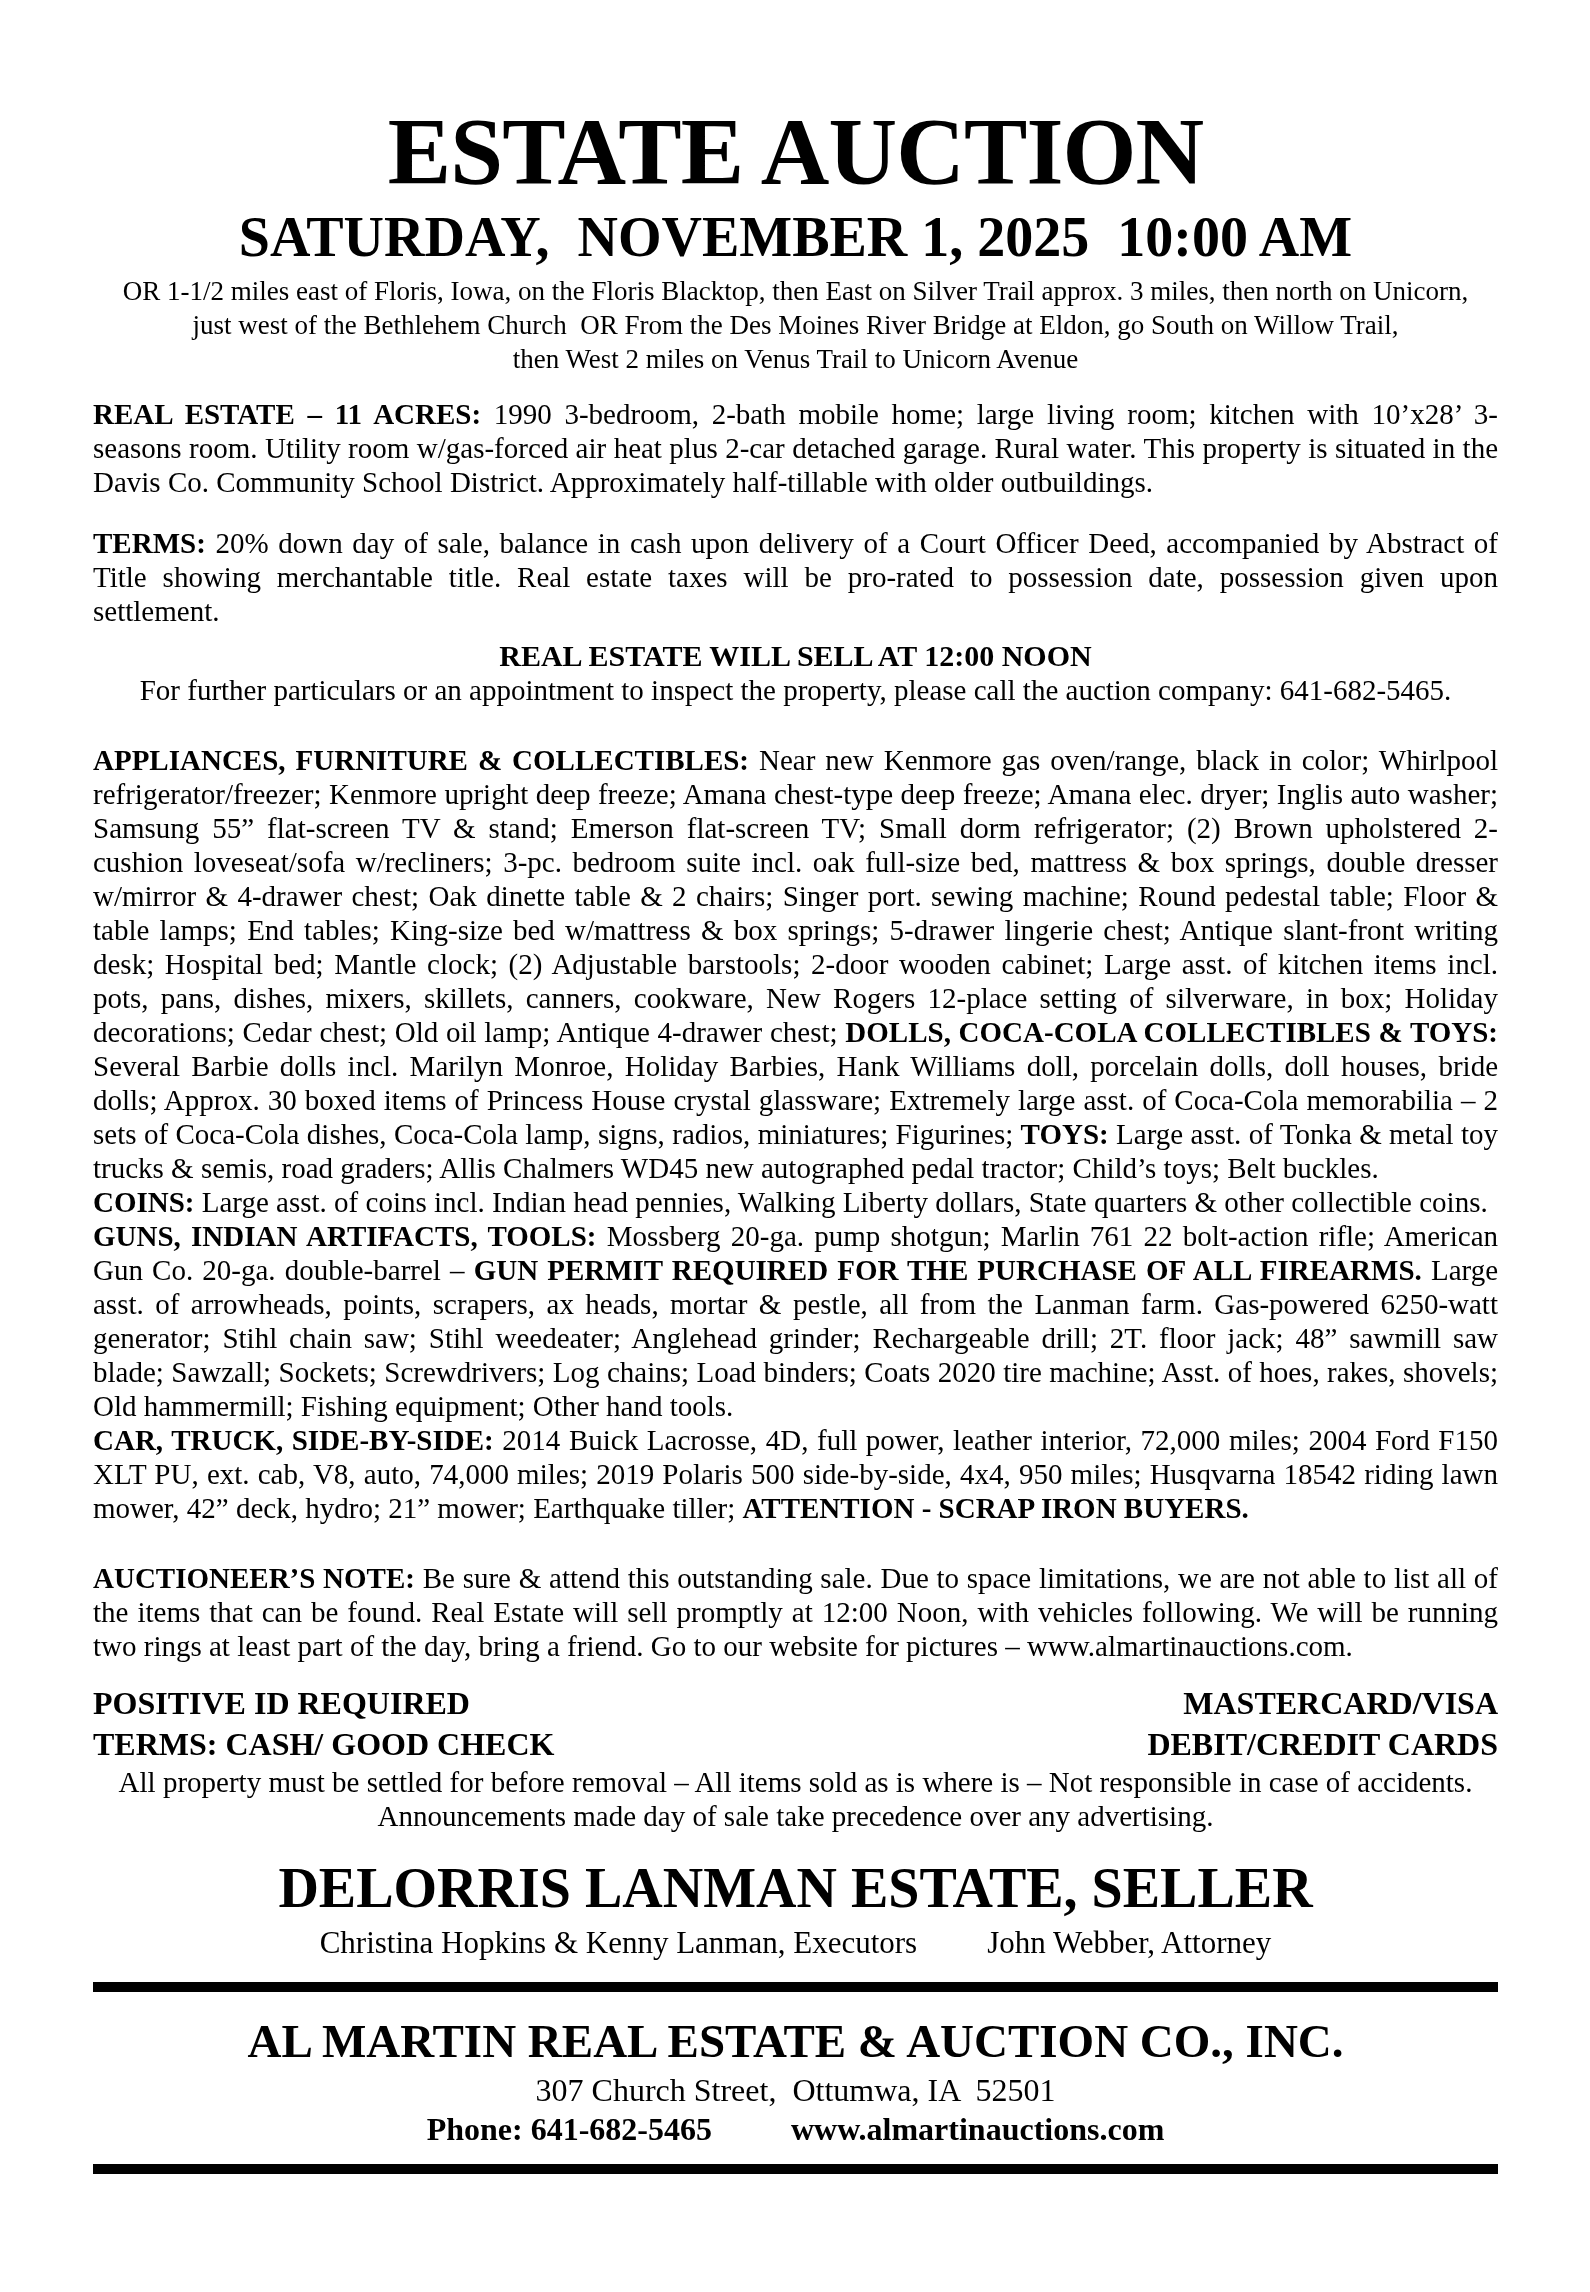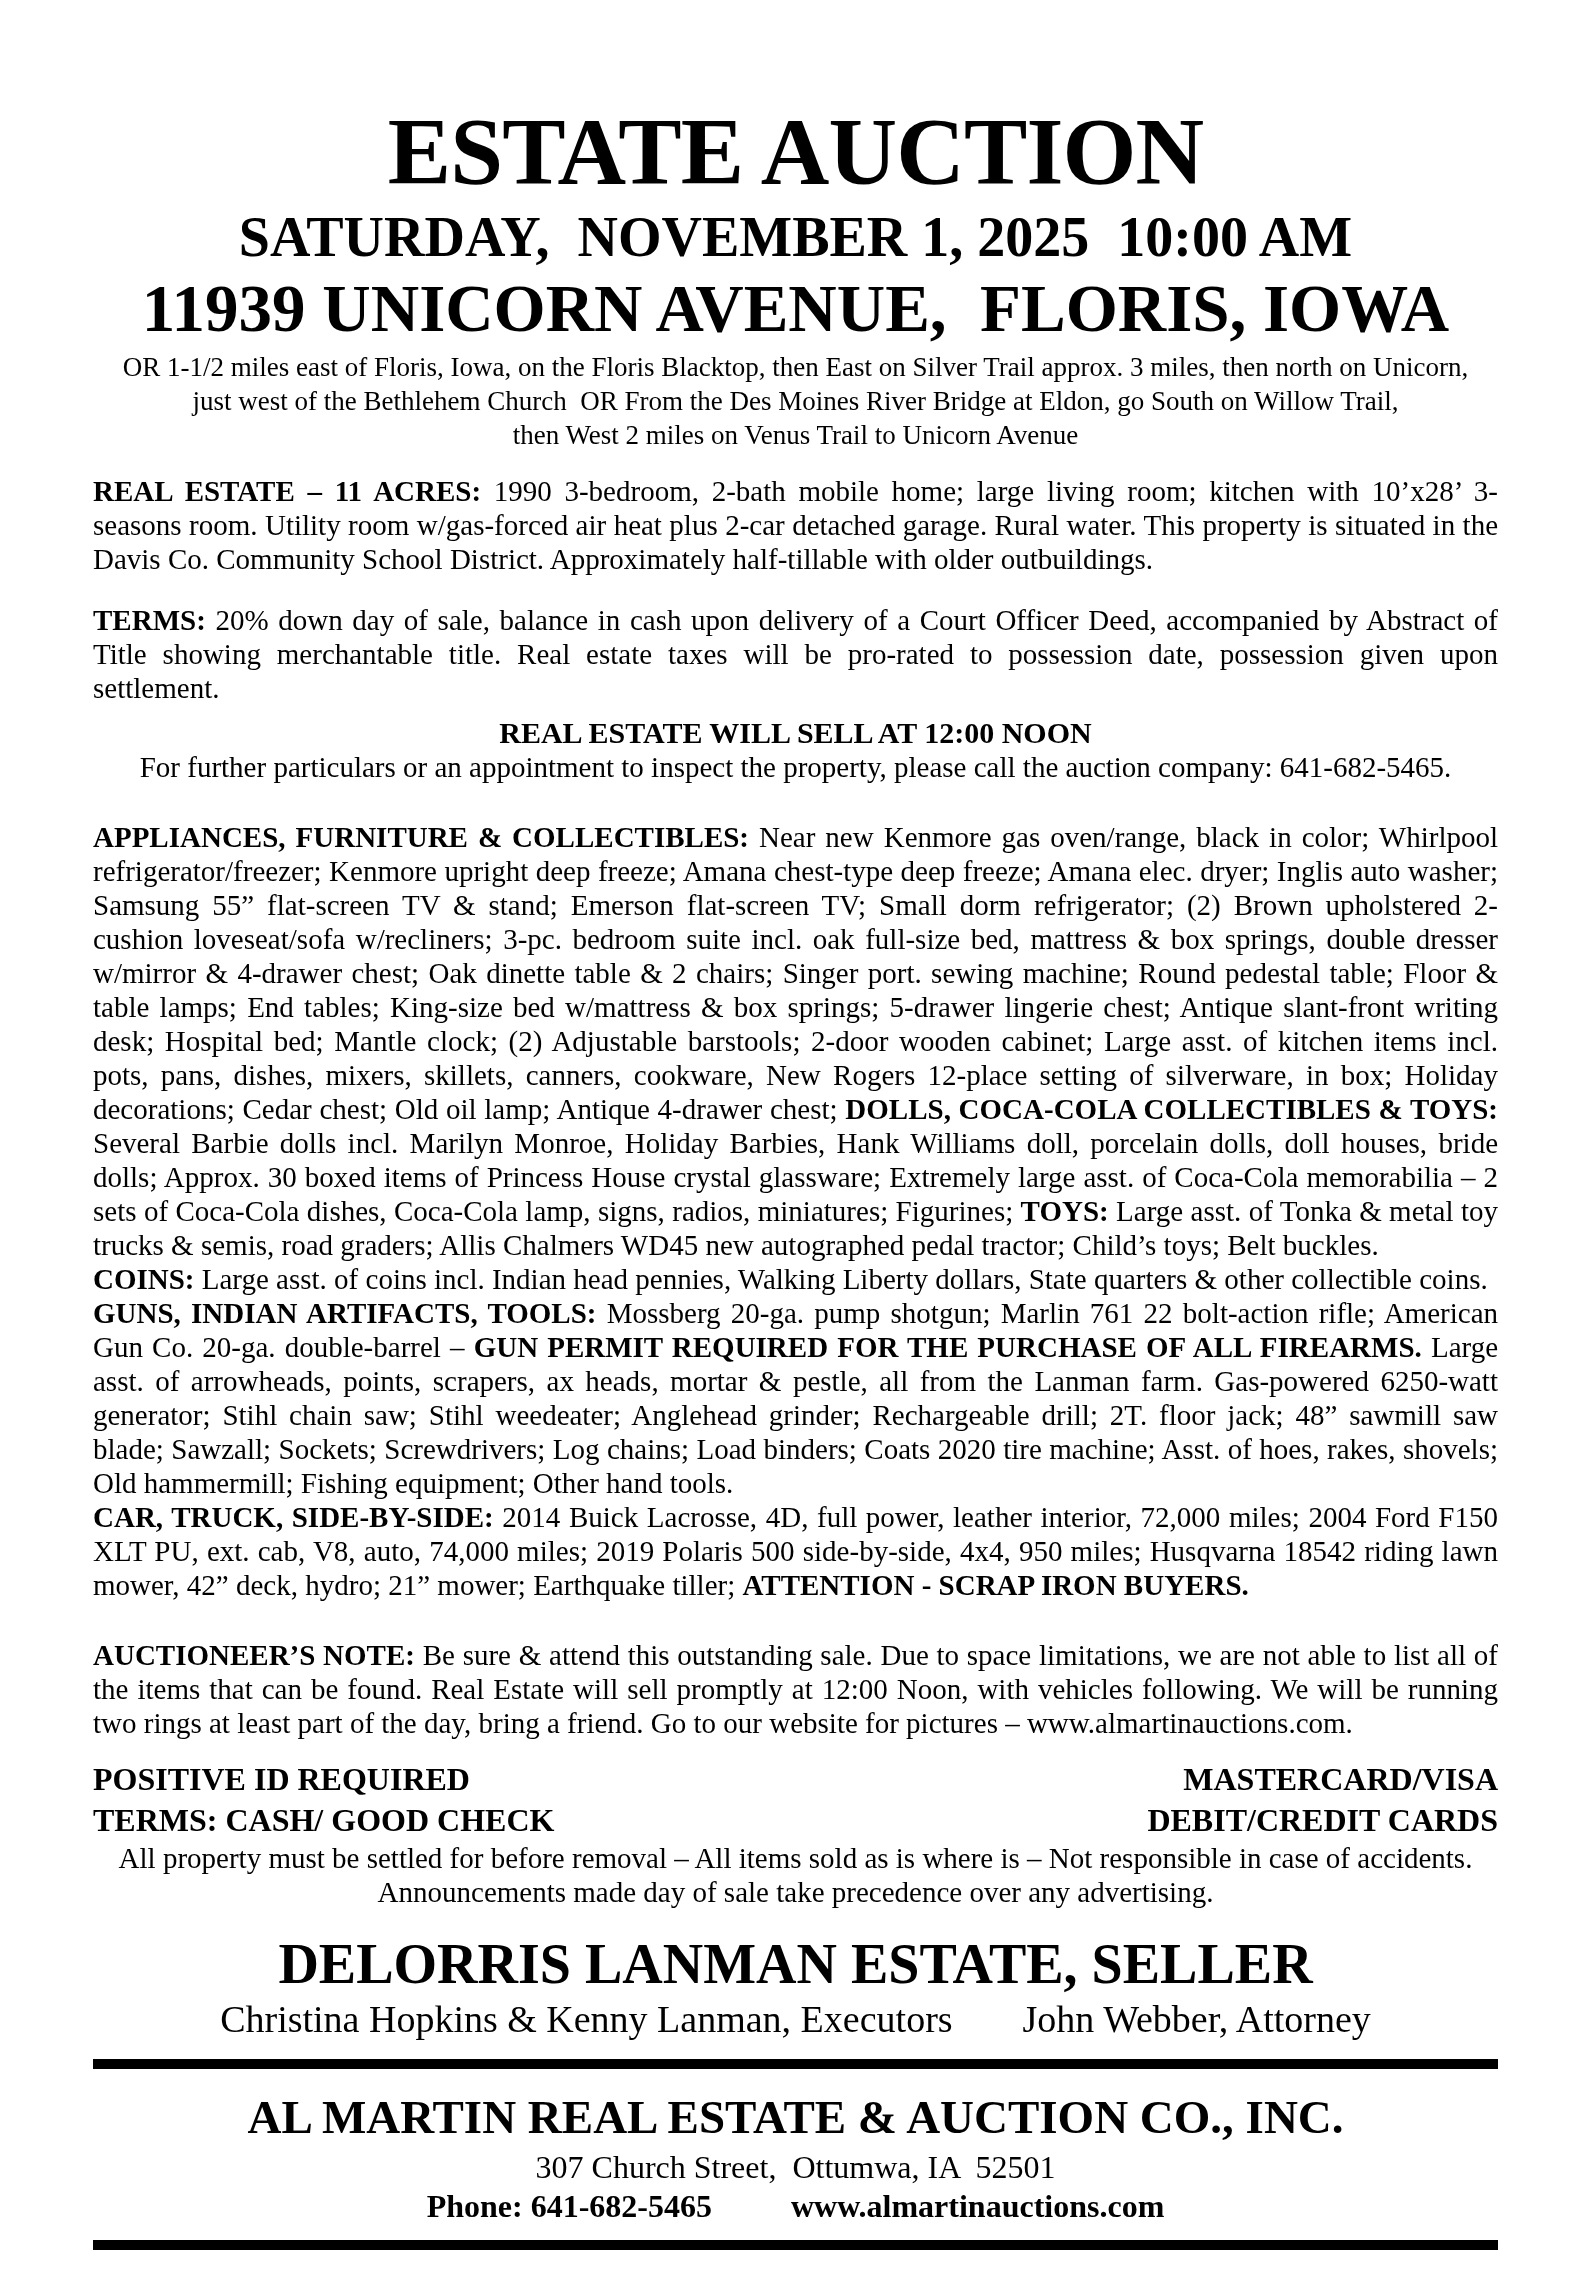--- a/index.html
+++ b/index.html
@@ -93,21 +93,21 @@
 
   .seller-heading {
     margin-top: 25px;
     font-size: 56px;
     font-weight: bold;
     line-height: 1.1;
     text-align: center;
   }
   .executors-line {
     margin-top: 5.4px;
-    font-size: 38px;
+    font-size: 31px;
     line-height: 36px;
     text-align: center;
   }
   .executors-line .attorney { margin-left: 70px; }
 
   .rule {
     height: 9.9px;
     background: #000000;
     margin-top: 21.5px;
   }
@@ -136,21 +136,20 @@
   }
   .company-phone .website { margin-left: 79px; }
 </style>
 </head>
 <body>
 
 <div class="page">
 
   <div class="title">ESTATE AUCTION</div>
   <div class="date-line pre">SATURDAY,  NOVEMBER 1, 2025  10:00 AM</div>
-  <div class="addr-line pre">11939 UNICORN AVENUE,  FLORIS, IOWA</div>
 
   <div class="directions">
     <div class="dir-line">OR 1-1/2 miles east of Floris, Iowa, on the Floris Blacktop, then East on Silver Trail approx. 3 miles, then north on Unicorn,</div>
     <div class="dir-line">just west of the Bethlehem Church  OR From the Des Moines River Bridge at Eldon, go South on Willow Trail,</div>
     <div class="dir-line">then West 2 miles on Venus Trail to Unicorn Avenue</div>
   </div>
 
   <div class="para mt-re"><b>REAL ESTATE – 11 ACRES:</b><span> 1990 3-bedroom, 2-bath mobile home; large living room; kitchen with 10’x28’ 3-seasons room.  Utility room w/gas-forced air heat plus 2-car detached garage. Rural water. This property is situated in the Davis Co. Community School District.  Approximately half-tillable with older outbuildings.</span></div>
 
   <div class="para mt-terms"><b>TERMS:</b><span> 20% down day of sale, balance in cash upon delivery of a Court Officer Deed, accompanied by Abstract of Title showing merchantable title.  Real estate taxes will be pro-rated to possession date, possession given upon settlement.</span></div>

